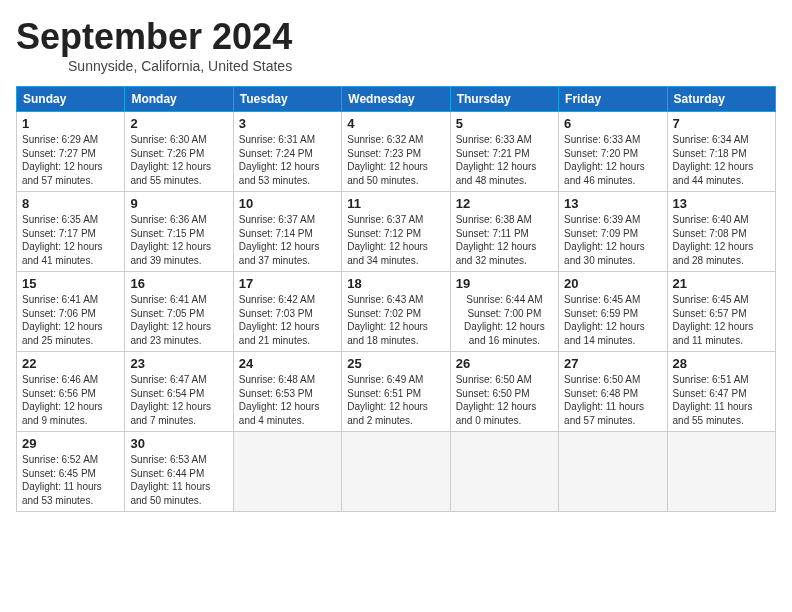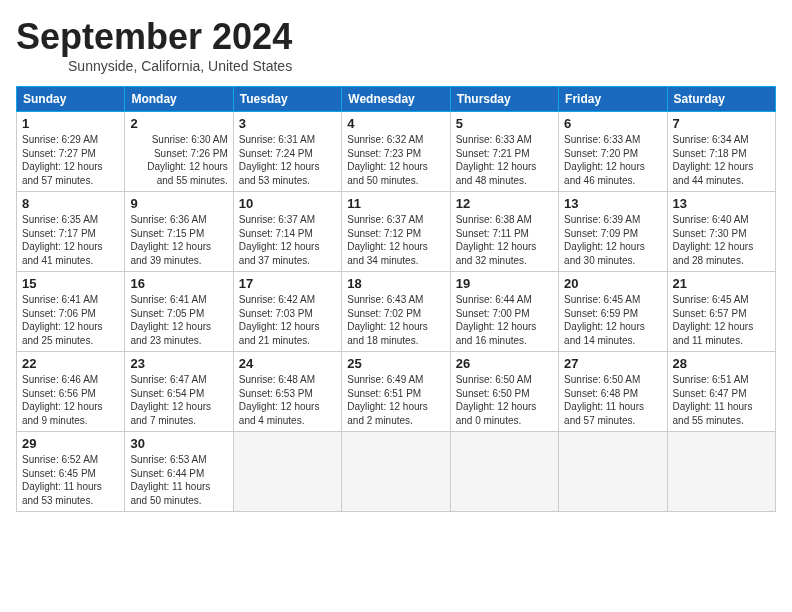--- a/index.html
+++ b/index.html
@@ -110,21 +110,21 @@
   <tr>
         <td>
           <div class="day-num">1</div>
           <div class="day-info" style="white-space: pre-line;">Sunrise: 6:29 AM
 Sunset: 7:27 PM
 Daylight: 12 hours
 and 57 minutes.</div>
         </td>
         <td>
           <div class="day-num">2</div>
-          <div class="day-info" style="white-space: pre-line; text-align: right;">Sunrise: 6:30 AM
+          <div class="day-info" style="white-space: pre-line;">Sunrise: 6:30 AM
 Sunset: 7:26 PM
 Daylight: 12 hours
 and 55 minutes.</div>
         </td>
         <td>
           <div class="day-num">3</div>
           <div class="day-info" style="white-space: pre-line;">Sunrise: 6:31 AM
 Sunset: 7:24 PM
 Daylight: 12 hours
 and 53 minutes.</div>
@@ -197,21 +197,21 @@
         <td>
           <div class="day-num">13</div>
           <div class="day-info" style="white-space: pre-line;">Sunrise: 6:39 AM
 Sunset: 7:09 PM
 Daylight: 12 hours
 and 30 minutes.</div>
         </td>
         <td>
           <div class="day-num">13</div>
           <div class="day-info" style="white-space: pre-line;">Sunrise: 6:40 AM
-Sunset: 7:30 PM
+Sunset: 7:08 PM
 Daylight: 12 hours
 and 28 minutes.</div>
         </td>
       </tr>
       <tr>
         <td>
           <div class="day-num">15</div>
           <div class="day-info" style="white-space: pre-line;">Sunrise: 6:41 AM
 Sunset: 7:06 PM
 Daylight: 12 hours
@@ -233,21 +233,21 @@
         </td>
         <td>
           <div class="day-num">18</div>
           <div class="day-info" style="white-space: pre-line;">Sunrise: 6:43 AM
 Sunset: 7:02 PM
 Daylight: 12 hours
 and 18 minutes.</div>
         </td>
         <td>
           <div class="day-num">19</div>
-          <div class="day-info" style="white-space: pre-line;">Sunrise: 6:44 AM
+          <div class="day-info" style="white-space: pre-line; text-align: center;">Sunrise: 6:44 AM
 Sunset: 7:00 PM
 Daylight: 12 hours
 and 16 minutes.</div>
         </td>
         <td>
           <div class="day-num">20</div>
           <div class="day-info" style="white-space: pre-line;">Sunrise: 6:45 AM
 Sunset: 6:59 PM
 Daylight: 12 hours
 and 14 minutes.</div>

